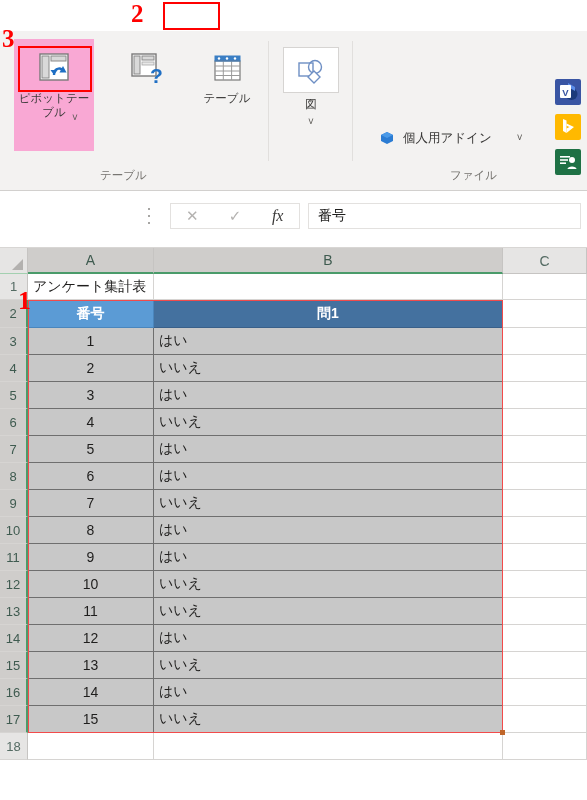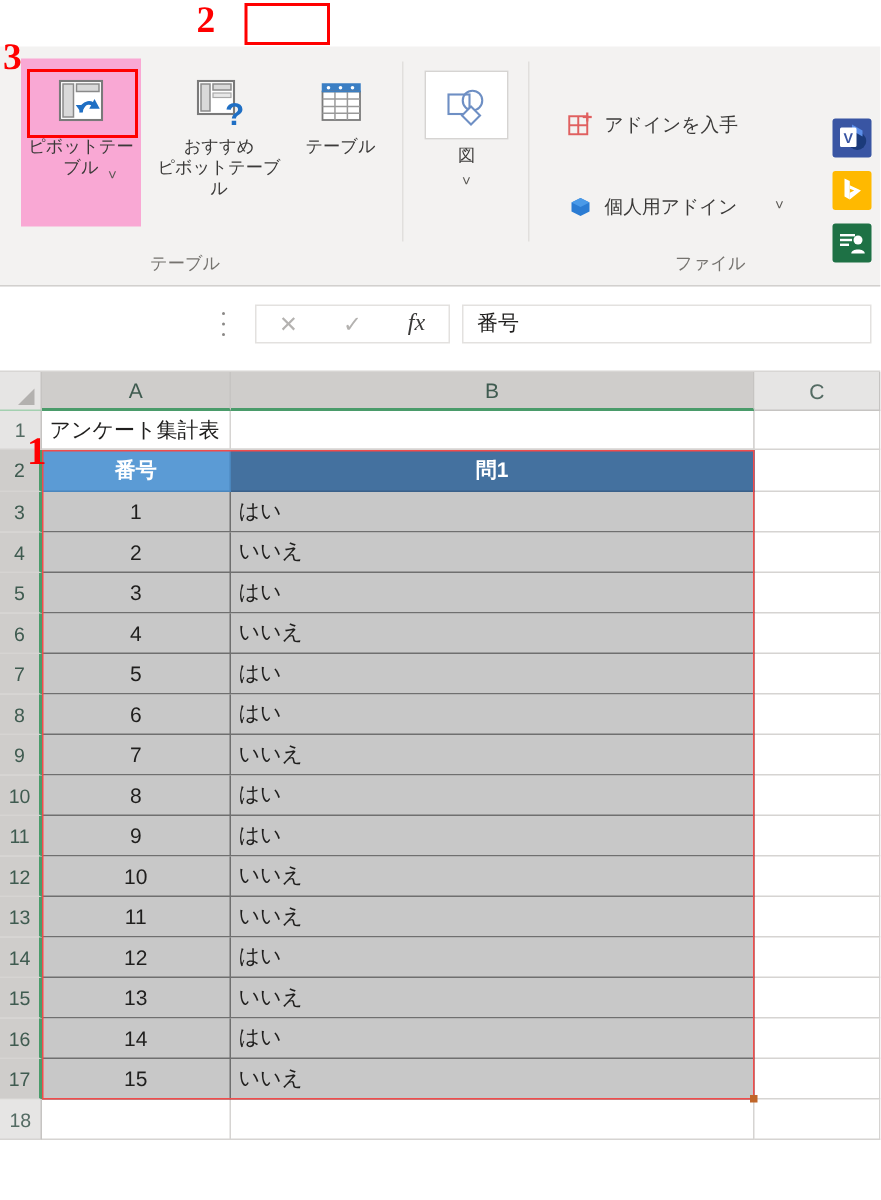--- a/index.html
+++ b/index.html
@@ -200,22 +200,20 @@
       <div class="bigbtn" style="left:104px; top:8px; width:84px; height:112px; padding-top:8px;">
         <div class="bigicon">
           <svg width="40" height="40" viewBox="0 0 40 40">
             <rect x="6" y="7" width="24" height="22" fill="#ffffff" stroke="#7a7a7a" stroke-width="1.4"></rect>
             <rect x="8" y="9" width="6" height="18" fill="#d9d9d9" stroke="#8a8a8a" stroke-width="1"></rect>
             <rect x="16" y="9" width="12" height="4" fill="#d9d9d9" stroke="#8a8a8a" stroke-width="1"></rect>
             <rect x="16" y="15" width="12" height="3" fill="#e8e8e8" stroke="#a8a8a8" stroke-width="0.8"></rect>
             <text x="24" y="36" font-family="Liberation Sans, sans-serif" font-size="21" font-weight="bold" fill="#1f6fc4">?</text>
           </svg>
         </div>
-        <span class="cap">おすすめ
-ピボットテーブル</span>
       </div>
 
       <div class="bigbtn" style="left:196px; top:8px; width:62px; height:112px; padding-top:8px;">
         <div class="bigicon">
           <svg width="40" height="40" viewBox="0 0 40 40">
             <rect x="8" y="9" width="25" height="5" fill="#3b7fc4"></rect>
             <rect x="8" y="14" width="25" height="19" fill="#ffffff" stroke="#7a7a7a" stroke-width="1.2"></rect>
             <line x1="16.3" y1="14" x2="16.3" y2="33" stroke="#9a9a9a" stroke-width="1"></line>
             <line x1="24.6" y1="14" x2="24.6" y2="33" stroke="#9a9a9a" stroke-width="1"></line>
             <line x1="8" y1="19" x2="33" y2="19" stroke="#9a9a9a" stroke-width="1"></line>
@@ -239,32 +237,20 @@
             <circle cx="27" cy="16" r="6.5" fill="none" stroke="#6e8fc4" stroke-width="1.4"></circle>
             <path d="M20 26 L26 20 L32 26 L26 32 Z" fill="#ffffff" stroke="#6e8fc4" stroke-width="1.4"></path>
           </svg>
         </div>
         <span class="cap">図</span>
         <span class="chev" style="position:absolute; left:25px; bottom:24px;">˅</span>
       </div>
 
       <div class="grp-sep" style="left:352px;"></div>
 
-      <div class="smallbtn" style="left:378px; top:40px;">
-        <span class="smallicon">
-          <svg width="18" height="18" viewBox="0 0 18 18">
-            <rect x="1.5" y="3.5" width="12" height="12" fill="none" stroke="#e06060" stroke-width="1.3"></rect>
-            <line x1="7.5" y1="3.5" x2="7.5" y2="15.5" stroke="#e06060" stroke-width="1.3"></line>
-            <line x1="1.5" y1="9.5" x2="13.5" y2="9.5" stroke="#e06060" stroke-width="1.3"></line>
-            <line x1="13.5" y1="1" x2="13.5" y2="7" stroke="#e06060" stroke-width="1.5"></line>
-            <line x1="10.5" y1="4" x2="16.5" y2="4" stroke="#e06060" stroke-width="1.5"></line>
-          </svg>
-        </span>
-        <span>アドインを入手</span>
-      </div>
 
       <div class="smallbtn" style="left:378px; top:95px;">
         <span class="smallicon">
           <svg width="18" height="18" viewBox="0 0 18 18">
             <path d="M3 6 L9 3 L15 6 L15 12 L9 15 L3 12 Z" fill="#2b7cd3"></path>
             <path d="M9 3 L15 6 L9 9 L3 6 Z" fill="#4a9ae8"></path>
           </svg>
         </span>
         <span>個人用アドイン</span>
         <span class="chev" style="margin-left:18px;">˅</span>

